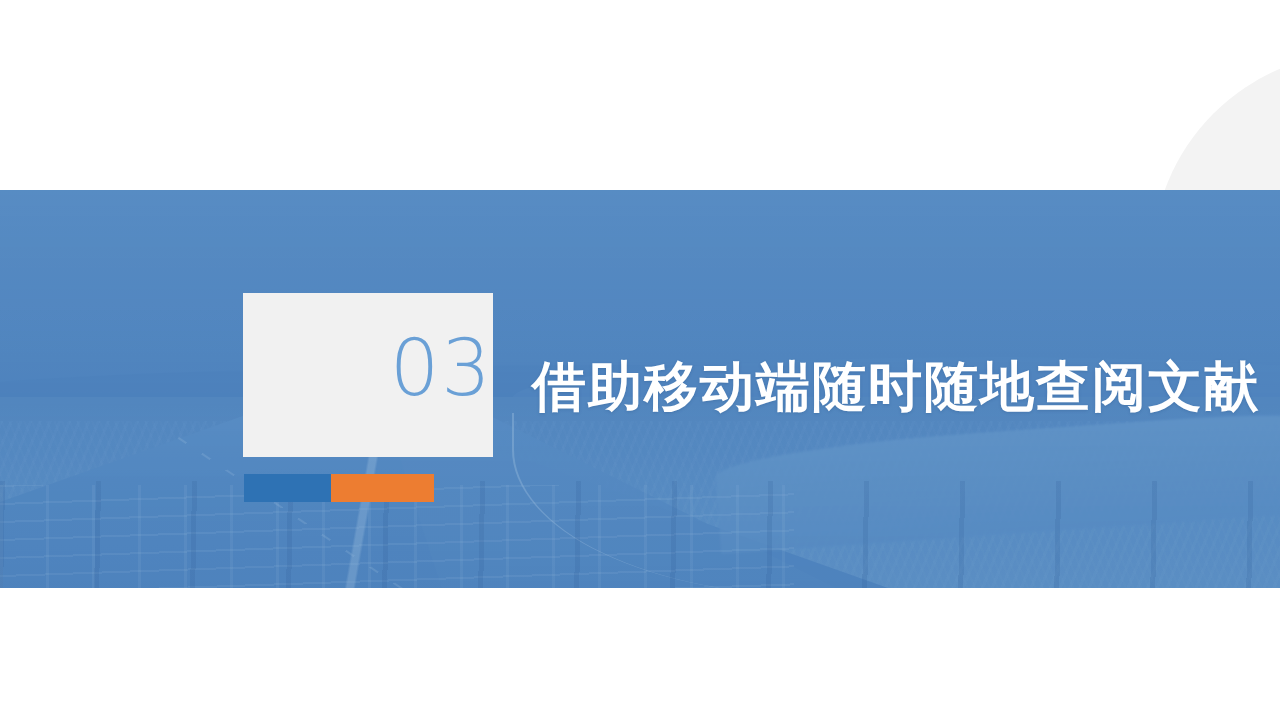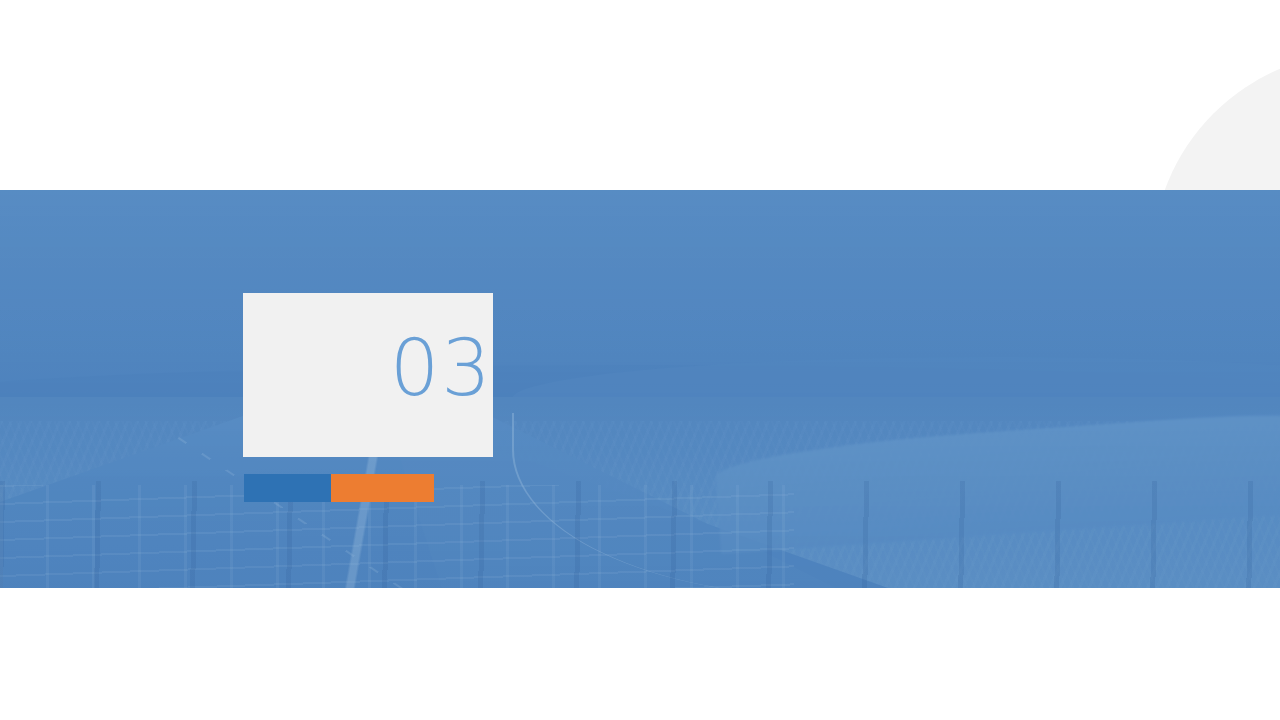--- a/index.html
+++ b/index.html
@@ -234,14 +234,15 @@
   </div>
 
   <div class="num-card">
     <span class="num-text">03</span>
   </div>
   <div class="bars">
     <span class="bar-blue"></span>
     <span class="bar-orange"></span>
   </div>
 
+  <div class="title">借助移动端随时随地查阅文献</div>
 
 </div>
 
 </body></html>

